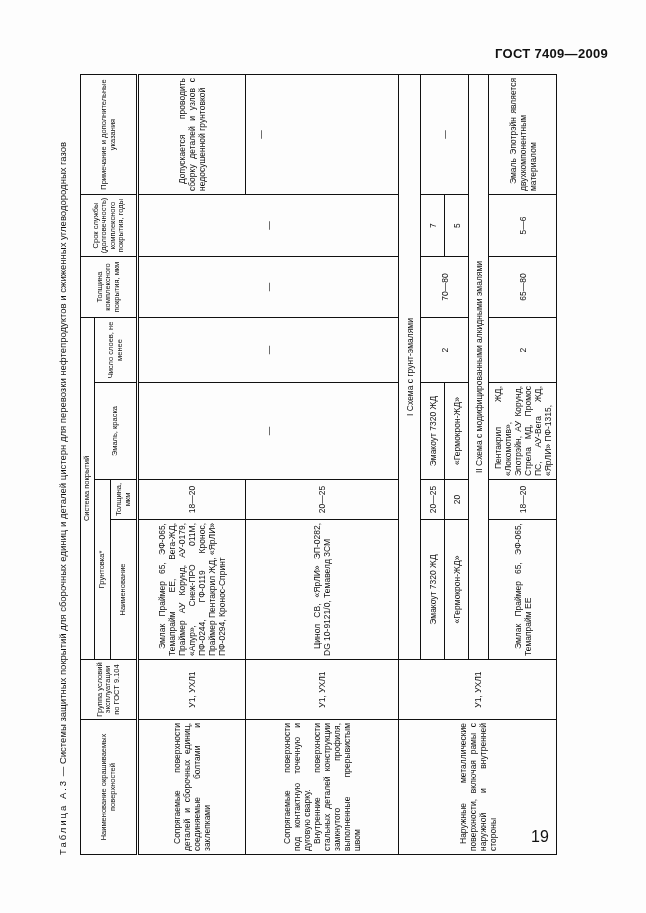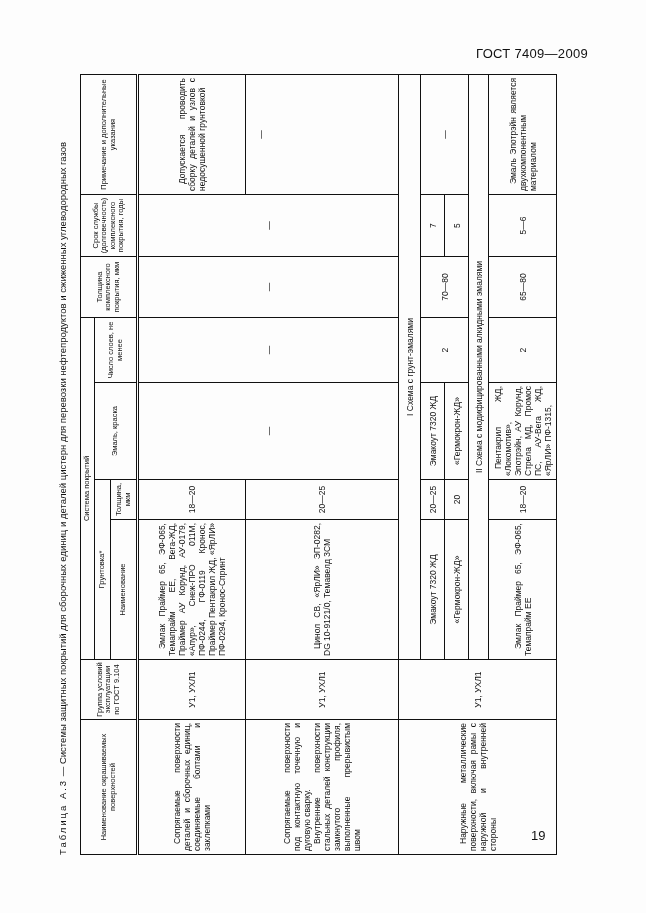--- a/index.html
+++ b/index.html
@@ -2,24 +2,24 @@
 <html><head>
 <meta charset="utf-8">
 <style>
   html,body{margin:0;padding:0;background:#888;}
   .sheet{
     position:relative;width:646px;height:913px;background:#fdfdfd;
     font-family:"Liberation Sans",sans-serif;color:#111;overflow:hidden;
     box-shadow:0 0 6px rgba(0,0,0,.4);
   }
   .gost-code{
-    position:absolute;top:46px;right:58px;font-size:13px;font-weight:normal;
+    position:absolute;top:46px;right:38px;font-size:13px;font-weight:bold;
     letter-spacing:.3px;
   }
-  .page-num{position:absolute;left:531px;top:828px;font-size:13px;}
+  .page-num{position:absolute;left:531px;top:828px;font-size:16px;}
   
   .rot{
     position:absolute;left:57px;top:75px;width:780px;height:501px;
     transform-origin:0 0;
     transform:rotate(-90deg) translateX(-780px);
   }
   .tbl-title{
     font-size:9.5px;line-height:12px;height:14px;margin:0 0 9px 0;
     white-space:nowrap;
   }

